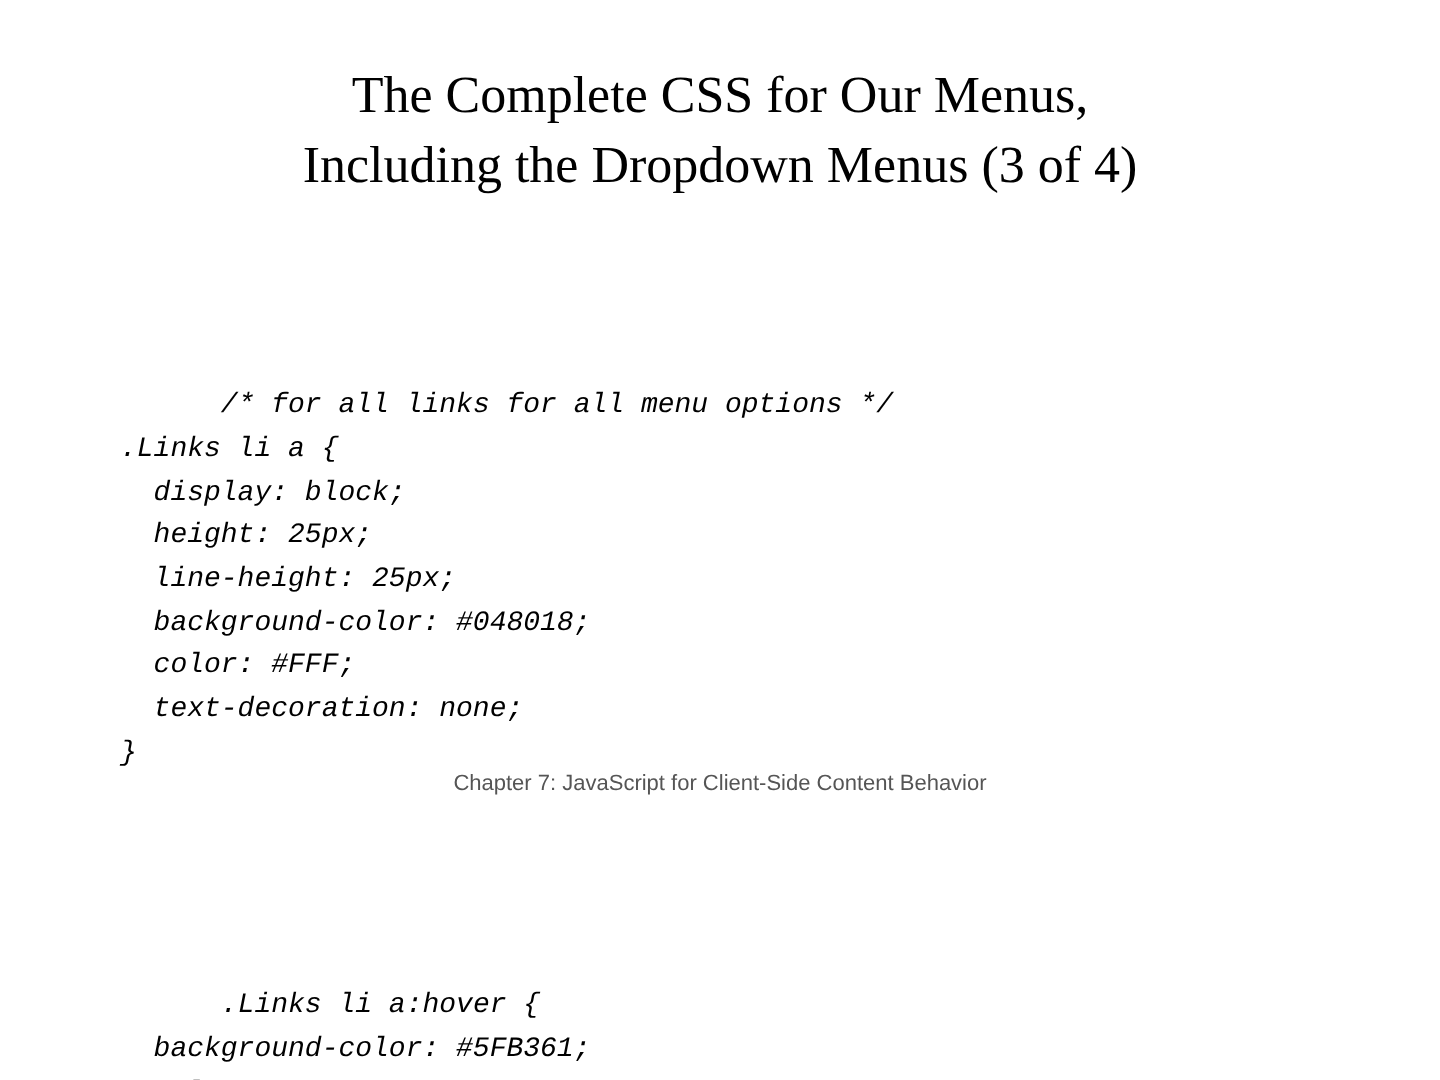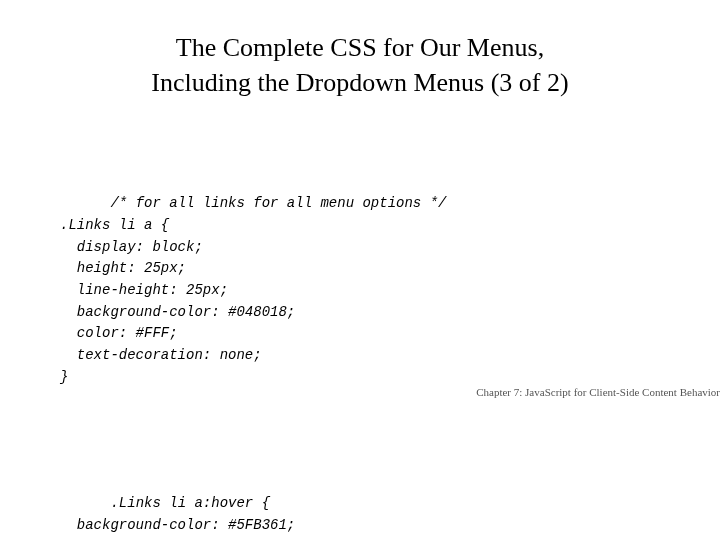--- a/index.html
+++ b/index.html
@@ -56,34 +56,34 @@
     .code-section {
       margin-bottom: 18px;
       font-style: italic;
     }
 
     .footer {
       position: absolute;
       bottom: 18px;
       left: 0;
       right: 0;
-      text-align: right;
-      font-family: Liberation Serif, serif;
+      text-align: center;
+      font-family: Liberation Sans, sans-serif;
       font-size: 11px;
       color: #555555;
     }
   </style>
 </head>
 <body>
 
 <div class="slide-container">
 
   <h1 class="title">
     <span>The Complete CSS for Our Menus,</span><br>
-    <span>Including the Dropdown Menus (3 of 2)</span>
+    <span>Including the Dropdown Menus (3 of 4)</span>
   </h1>
 
   <div class="code-block">
     <div class="code-section">
       <span>/* for all links for all menu options */
 .Links li a {
   display: block;
   height: 25px;
   line-height: 25px;
   background-color: #048018;

